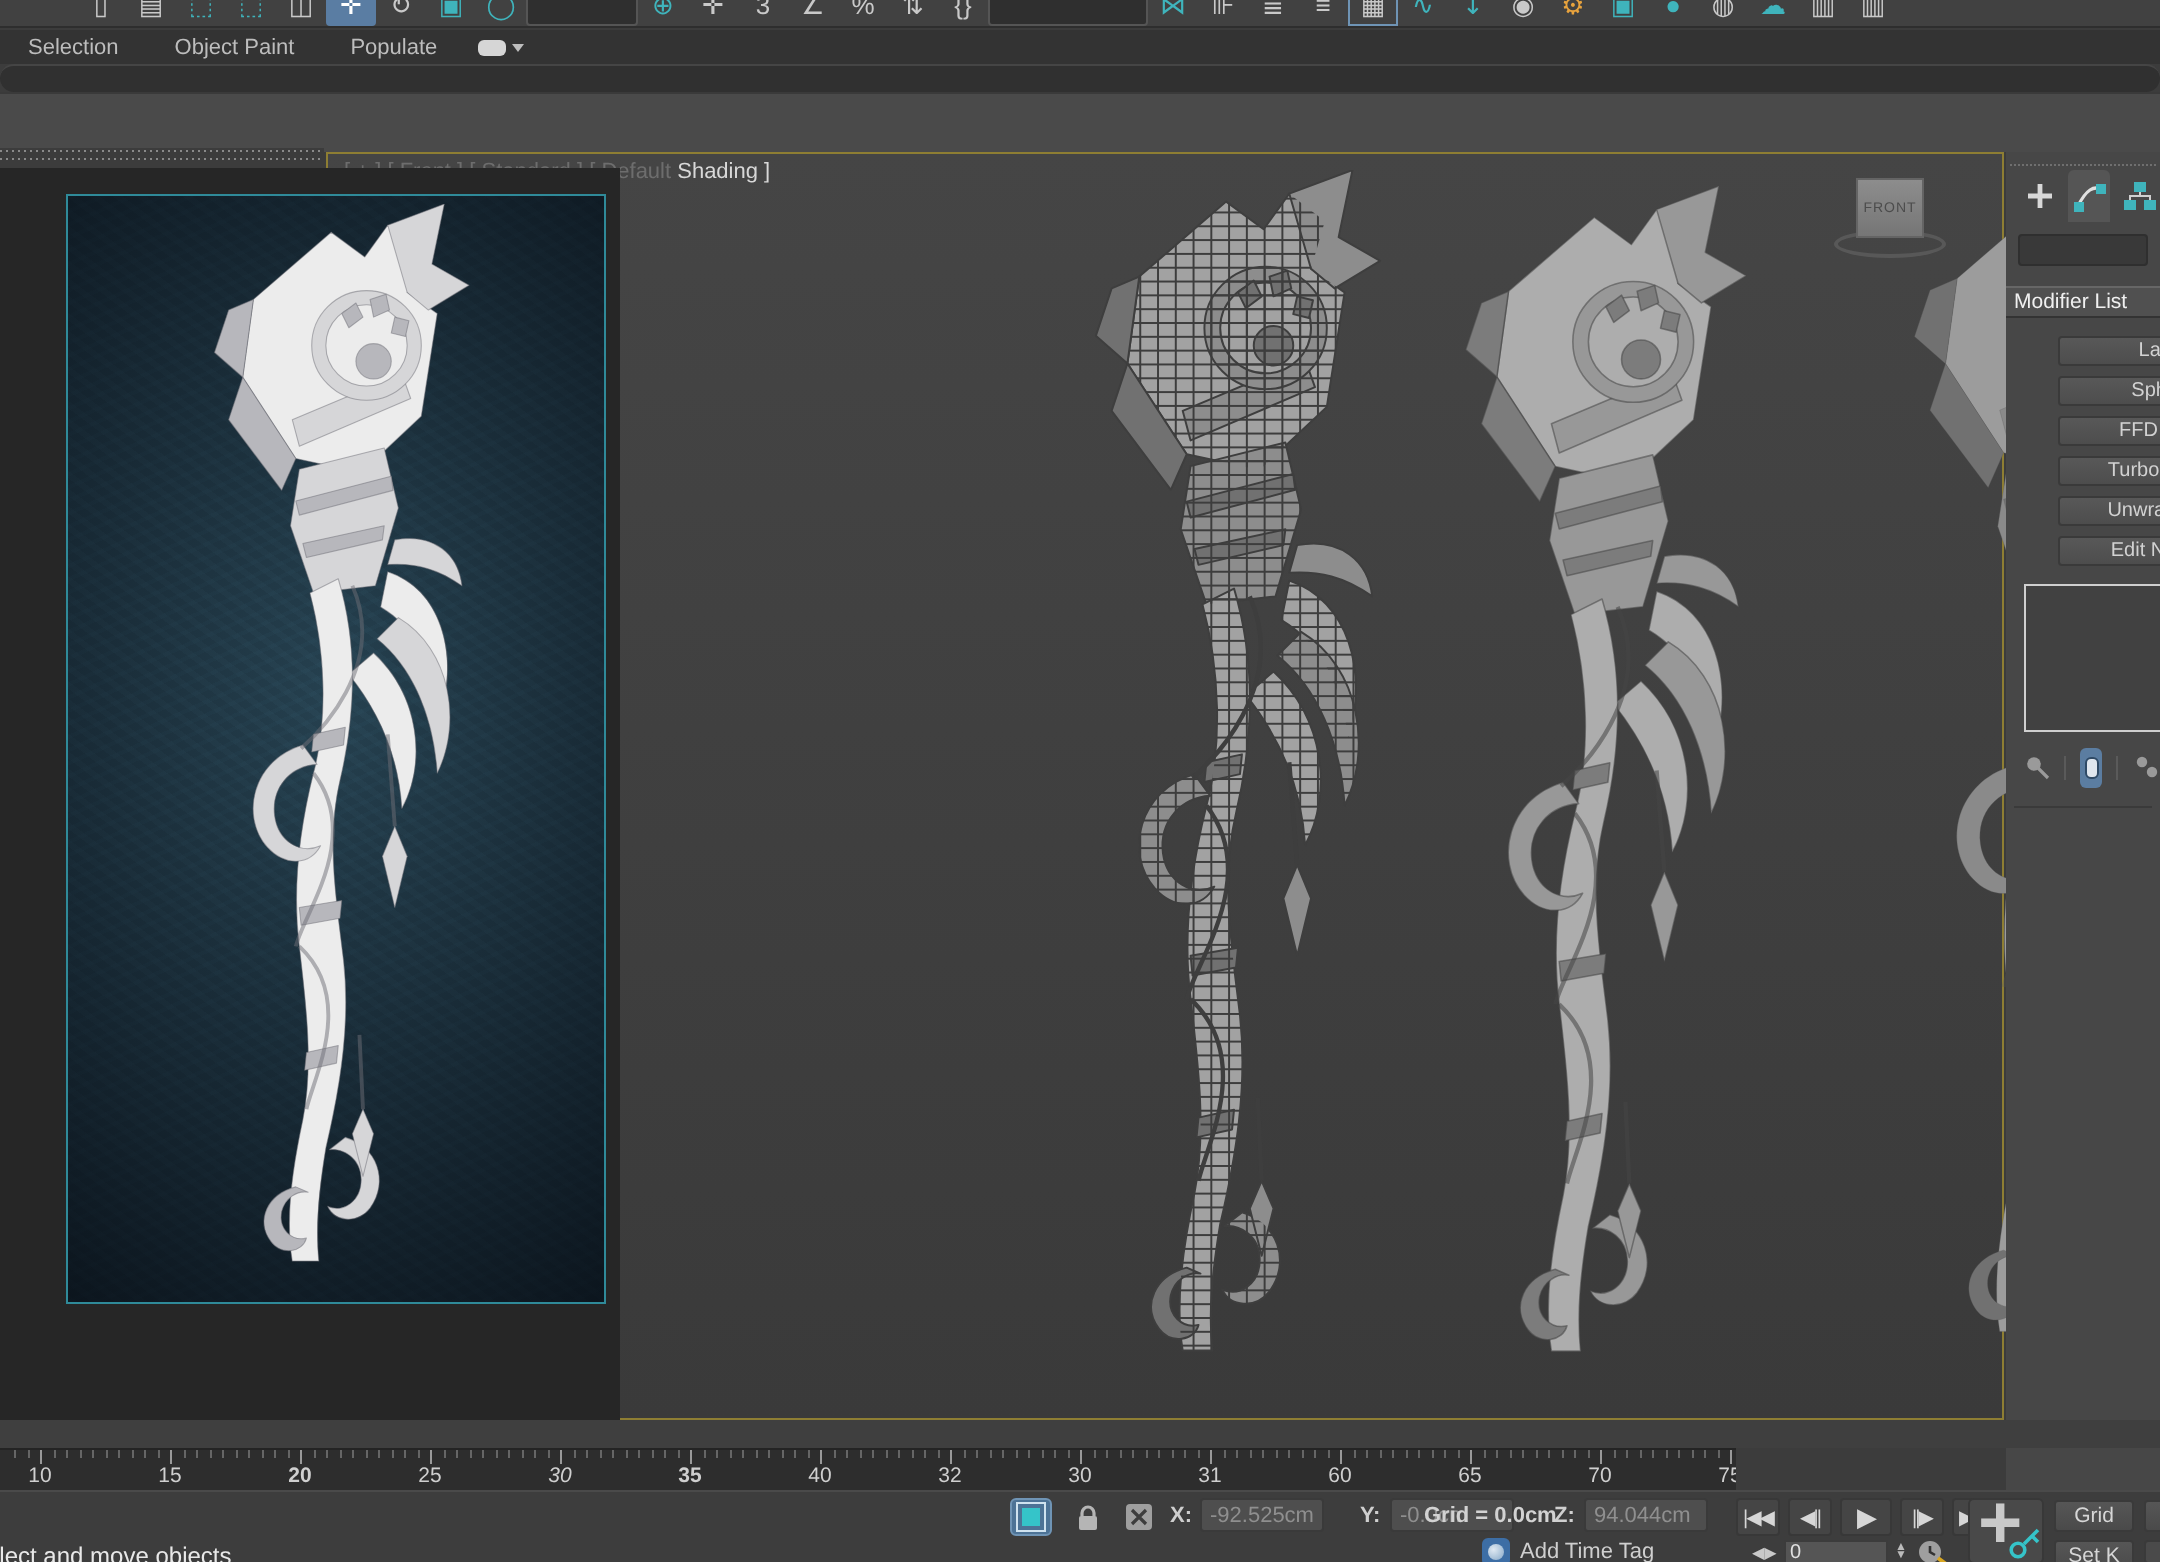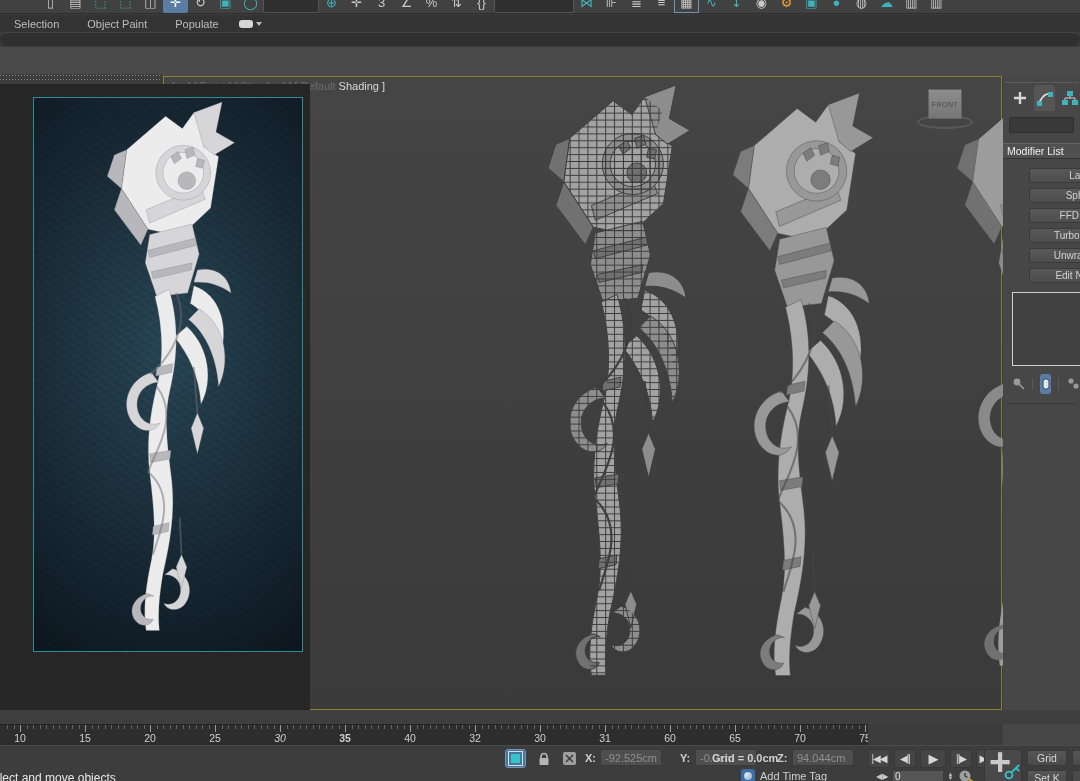--- a/index.html
+++ b/index.html
@@ -557,21 +557,21 @@
     <div class="tick minor" style="left: 1053.5px;"></div>
     <div class="tick minor" style="left: 1060px;"></div>
     <div class="tick minor" style="left: 1066.5px;"></div>
     <div class="tick minor" style="left: 1073px;"></div>
     <div class="tick minor" style="left: 1079.5px;"></div>
     <div class="tick major" style="left: 20px;"></div>
     <div class="num" style="left: 20px;">10</div>
     <div class="tick major" style="left: 85px;"></div>
     <div class="num" style="left: 85px;">15</div>
     <div class="tick major" style="left: 150px;"></div>
-    <div class="num" style="left: 150px;">20</div>
+    <div class="num" style="left: 150px; font-weight: bold;">20</div>
     <div class="tick major" style="left: 215px;"></div>
     <div class="num" style="left: 215px;">25</div>
     <div class="tick major" style="left: 280px;"></div>
     <div class="num" style="left: 280px; font-style: italic;">30</div>
     <div class="tick major" style="left: 345px;"></div>
     <div class="num" style="left: 345px; font-weight: bold;">35</div>
     <div class="tick major" style="left: 410px;"></div>
     <div class="num" style="left: 410px;">40</div>
     <div class="tick major" style="left: 475px;"></div>
     <div class="num" style="left: 475px;">32</div>

